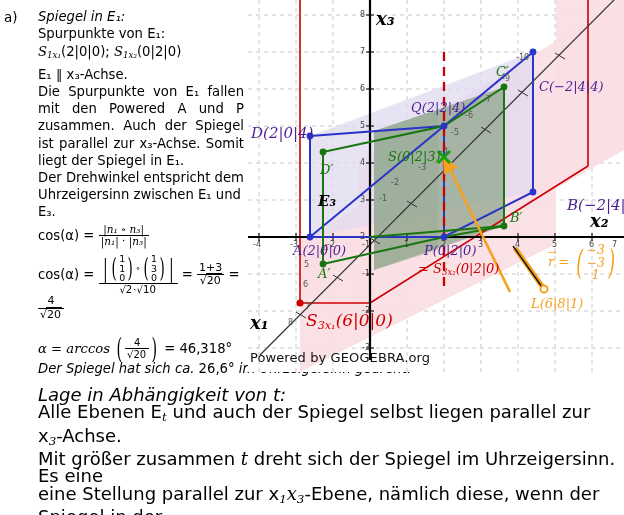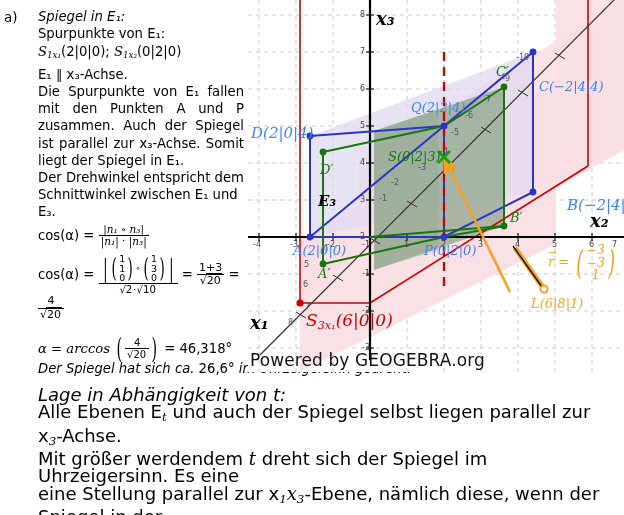--- a/index.html
+++ b/index.html
@@ -55,25 +55,25 @@
     font-size:13.2px;line-height:17.2px;font-style:italic;
   }
 
   
   .fig{
     position:absolute;left:248px;top:0;width:376px;height:372px;
     overflow:hidden;background:#fff;
   }
   .ggb-credit{
     position:absolute;left:250px;top:350px;
-    font-size:17px;font-family:"DejaVu Sans",sans-serif;color:#111;
+    font-size:13px;font-family:"DejaVu Sans",sans-serif;color:#111;
     letter-spacing:.1px;
   }
   .lbl{position:absolute;white-space:nowrap;font-family:"DejaVu Serif",serif;font-style:italic;}
-  .lbl-blue{color:#3b82f6;}
+  .lbl-blue{color:#4c1d95;}
   .lbl-green{color:#17760f;}
   .lbl-red{color:#cc0000;}
   .lbl-orange{color:#f5a020;}
   .lbl-black{color:#000;}
   .axname{position:absolute;font-family:"DejaVu Serif",serif;font-style:italic;font-weight:bold;color:#000;}
 </style>
 </head>
 <body>
 
 <div class="page">
@@ -90,24 +90,24 @@
         <span>Spurpunkte von E₁:</span>
       </div>
 
       <div style="line-height:19px;">
         <span class="mi">S</span><sub class="mi">1x₁</sub><span>(2|0|0);</span>
         <span class="mi">S</span><sub class="mi">1x₂</sub><span>(0|2|0)</span>
       </div>
 
       <div>E₁ ∥ x₃-Achse.</div>
 
-      <div class="just">Die Spurpunkte von E₁ fallen mit den Punkten A und P zusammen. Auch der Spiegel ist parallel zur x₃-Achse. Somit liegt der Spiegel in E₁.</div>
-
-
-      <div>Der Drehwinkel entspricht dem Schnittwinkel zwischen E₁ und E₃.</div>
+      <div class="just">Die Spurpunkte von E₁ fallen mit den Powered A und P zusammen. Auch der Spiegel ist parallel zur x₃-Achse. Somit liegt der Spiegel in E₁.</div>
+
+
+      <div>Der Drehwinkel entspricht dem Uhrzeigersinn zwischen E₁ und E₃.</div>
 
       <div style="margin-top:3px;line-height:14px;">
         <span>cos(α) =</span>
         <span class="frac" style="font-size:10.5px;">
           <span class="num"><span class="mi">|n₁ ∘ n₃|</span></span>
           <span class="den"><span class="mi">|n₁| · |n₃|</span></span>
         </span>
       </div>
 
       <div style="margin-top:6px;line-height:14px;">
@@ -157,21 +157,21 @@
     <span style="font-style:normal">26,6°</span>
     <span>im Uhrzeigersinn gedreht.</span>
   </div>
 
   <div class="bottom-txt">
     <div class="it" style="margin-bottom:0px;">Lage in Abhängigkeit von t:</div>
     <div>
       <span>Alle Ebenen E</span><sub class="mi">t</sub><span> und auch der Spiegel selbst liegen parallel zur x</span><sub class="mi">3</sub><span>-Achse.</span>
     </div>
     <div>
-      <span>Mit größer werdendem </span><span class="mi">t</span><span> dreht sich der Spiegel im Uhrzeigersinn. Es eine</span>
+      <span>Mit größer zusammen </span><span class="mi">t</span><span> dreht sich der Spiegel im Uhrzeigersinn. Es eine</span>
     </div>
     <div>
       <span>eine Stellung parallel zur x</span><sub class="mi">1</sub><span class="mi">x</span><sub class="mi">3</sub><span>-Ebene, nämlich diese, wenn der Spiegel in der</span>
     </div>
   </div>
 
   <div class="fig">
     <svg width="376" height="372" viewBox="0 0 376 372">
       <defs>
         <marker id="ar-orange" markerWidth="9" markerHeight="9" refX="6" refY="3" orient="auto">
@@ -378,20 +378,23 @@
     <div class="lbl lbl-green" style="left:72px;top:162px;font-size:13px;"><span>D′</span></div>
     <div class="lbl lbl-green" style="left:262px;top:210px;font-size:13px;"><span>B′</span></div>
     <div class="lbl lbl-green" style="left:70px;top:266px;font-size:13px;"><span>A′</span></div>
     <div class="lbl lbl-green" style="left:140px;top:149px;font-size:13px;"><span>S(0|2|3)</span></div>
     <div class="lbl lbl-orange" style="left:283px;top:296px;font-size:13px;"><span>L(6|8|1)</span></div>
 
     
     <div class="lbl lbl-red" style="left:58px;top:310px;font-size:17px;">
       <span>S</span><sub>3x₁</sub><span>(6|0|0)</span>
     </div>
+    <div class="lbl lbl-red" style="left:170px;top:261px;font-size:13px;">
+      <span>=  S</span><sub>3x₂</sub><span>(0|2|0)</span>
+    </div>
 
     
     <div class="lbl lbl-orange" style="left:300px;top:244px;font-size:13px;">
       <span class="vecarrow">r</span>
       <span>=</span>
       <span class="paren" style="font-size:2.6em;color:#f5a020;">(</span><span class="vecmat" style="font-size:.95em;">
         <span style="display:block">−3</span>
         <span style="display:block">−3</span>
         <span style="display:block">1</span>
       </span><span class="paren" style="font-size:2.6em;color:#f5a020;">)</span>

